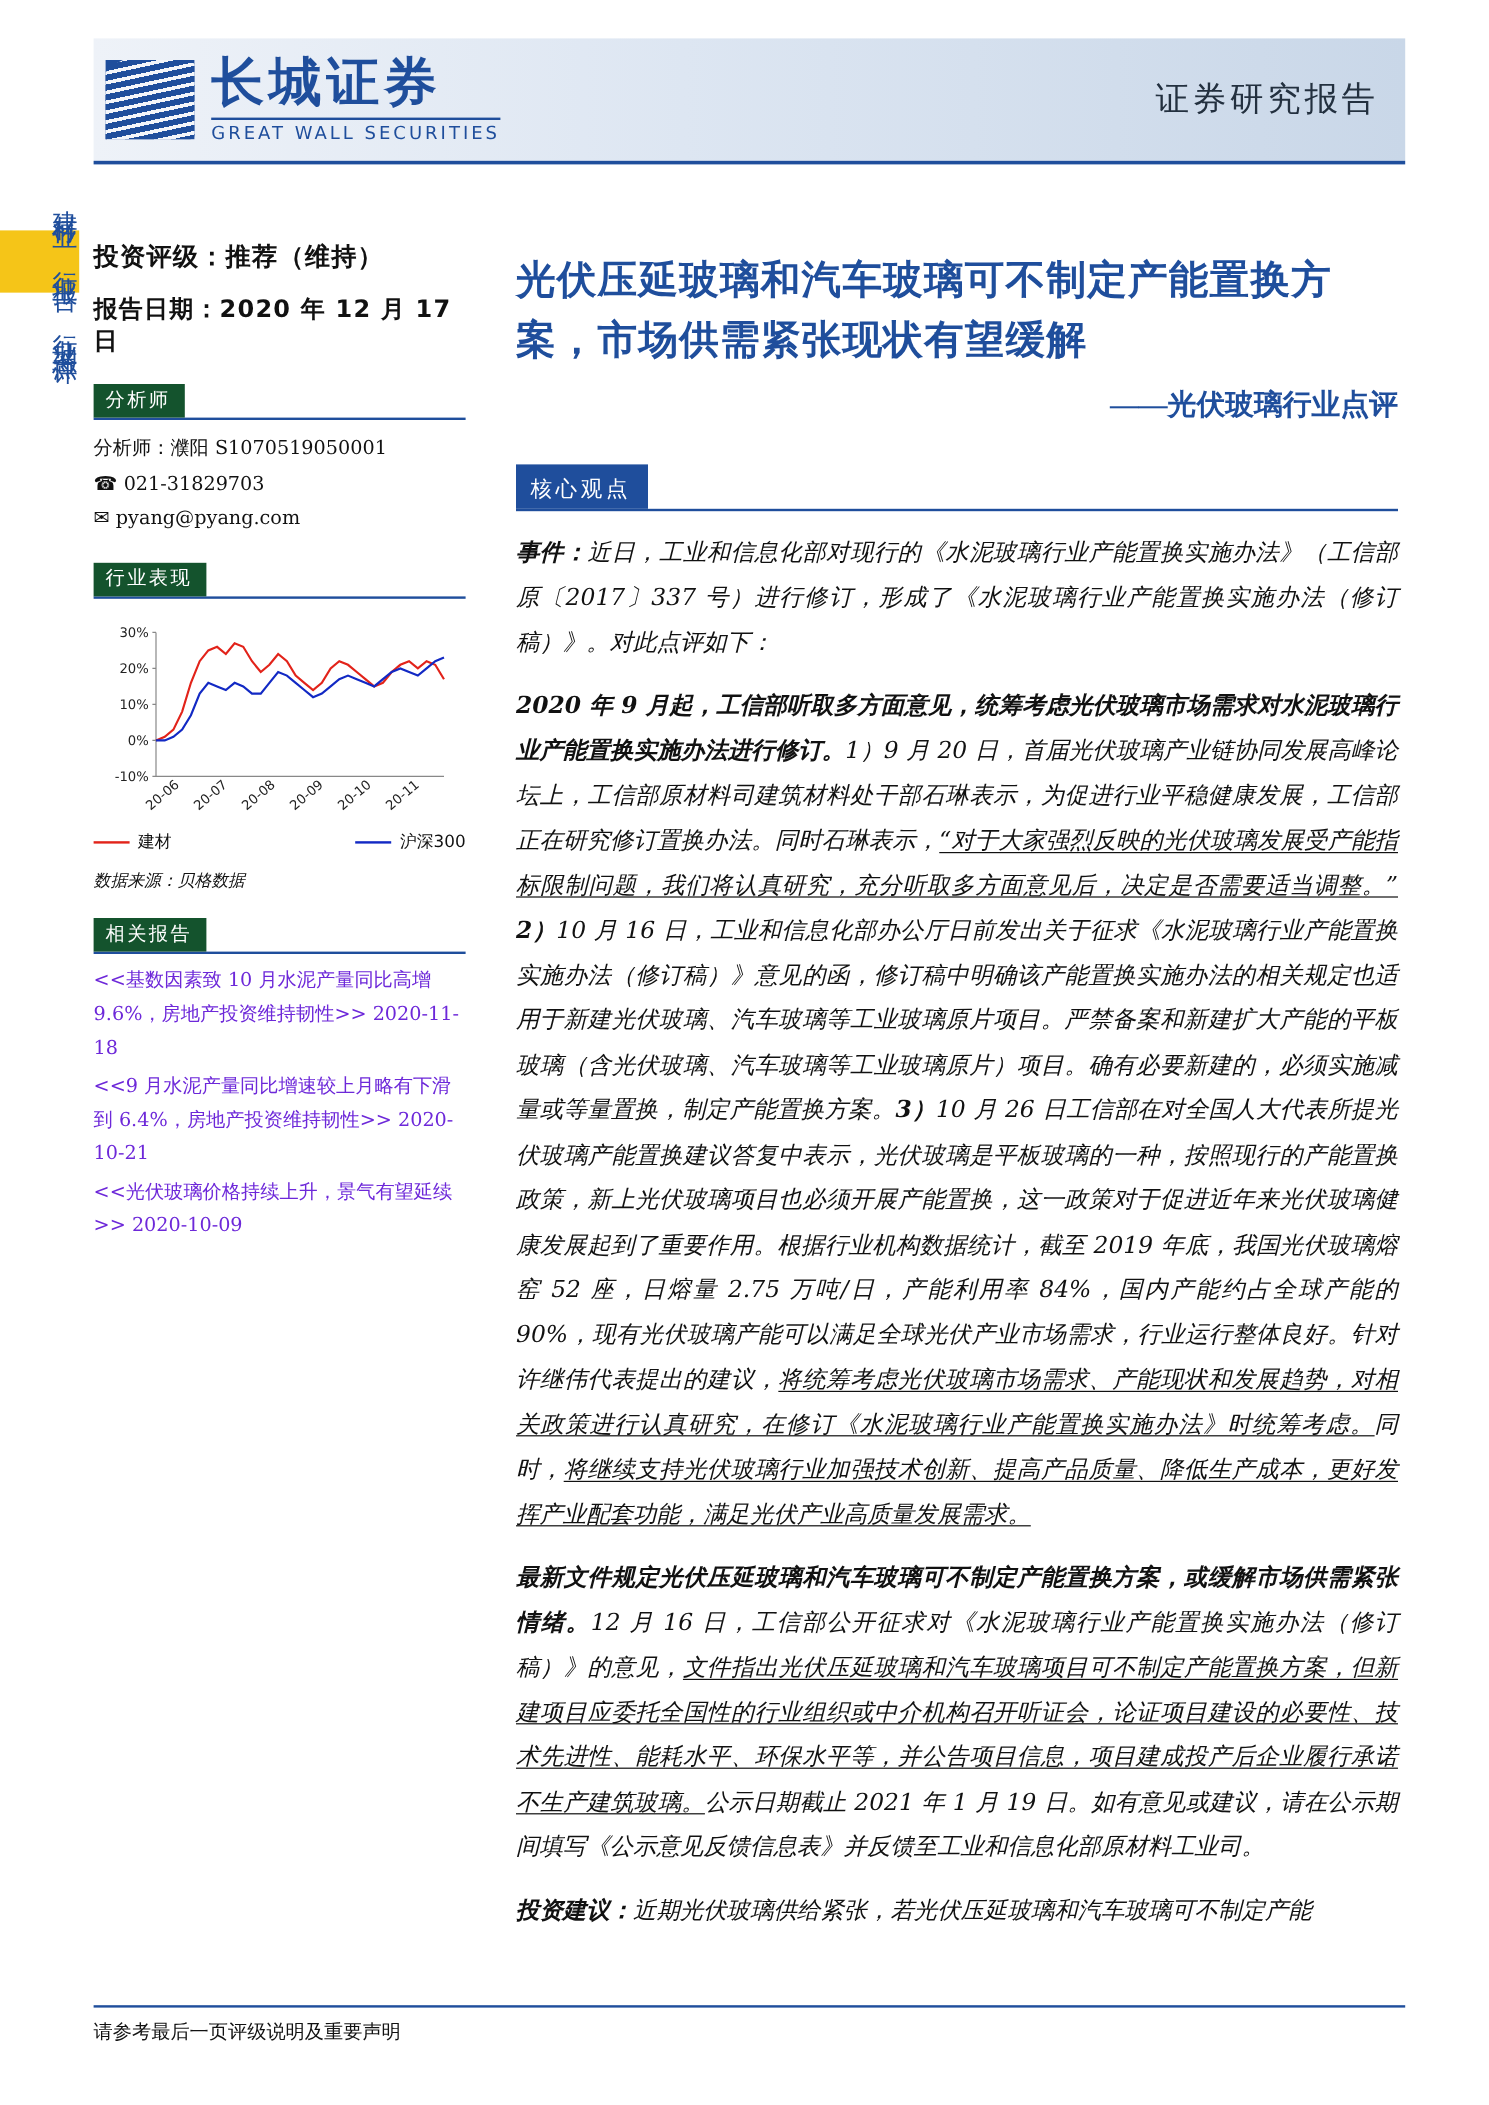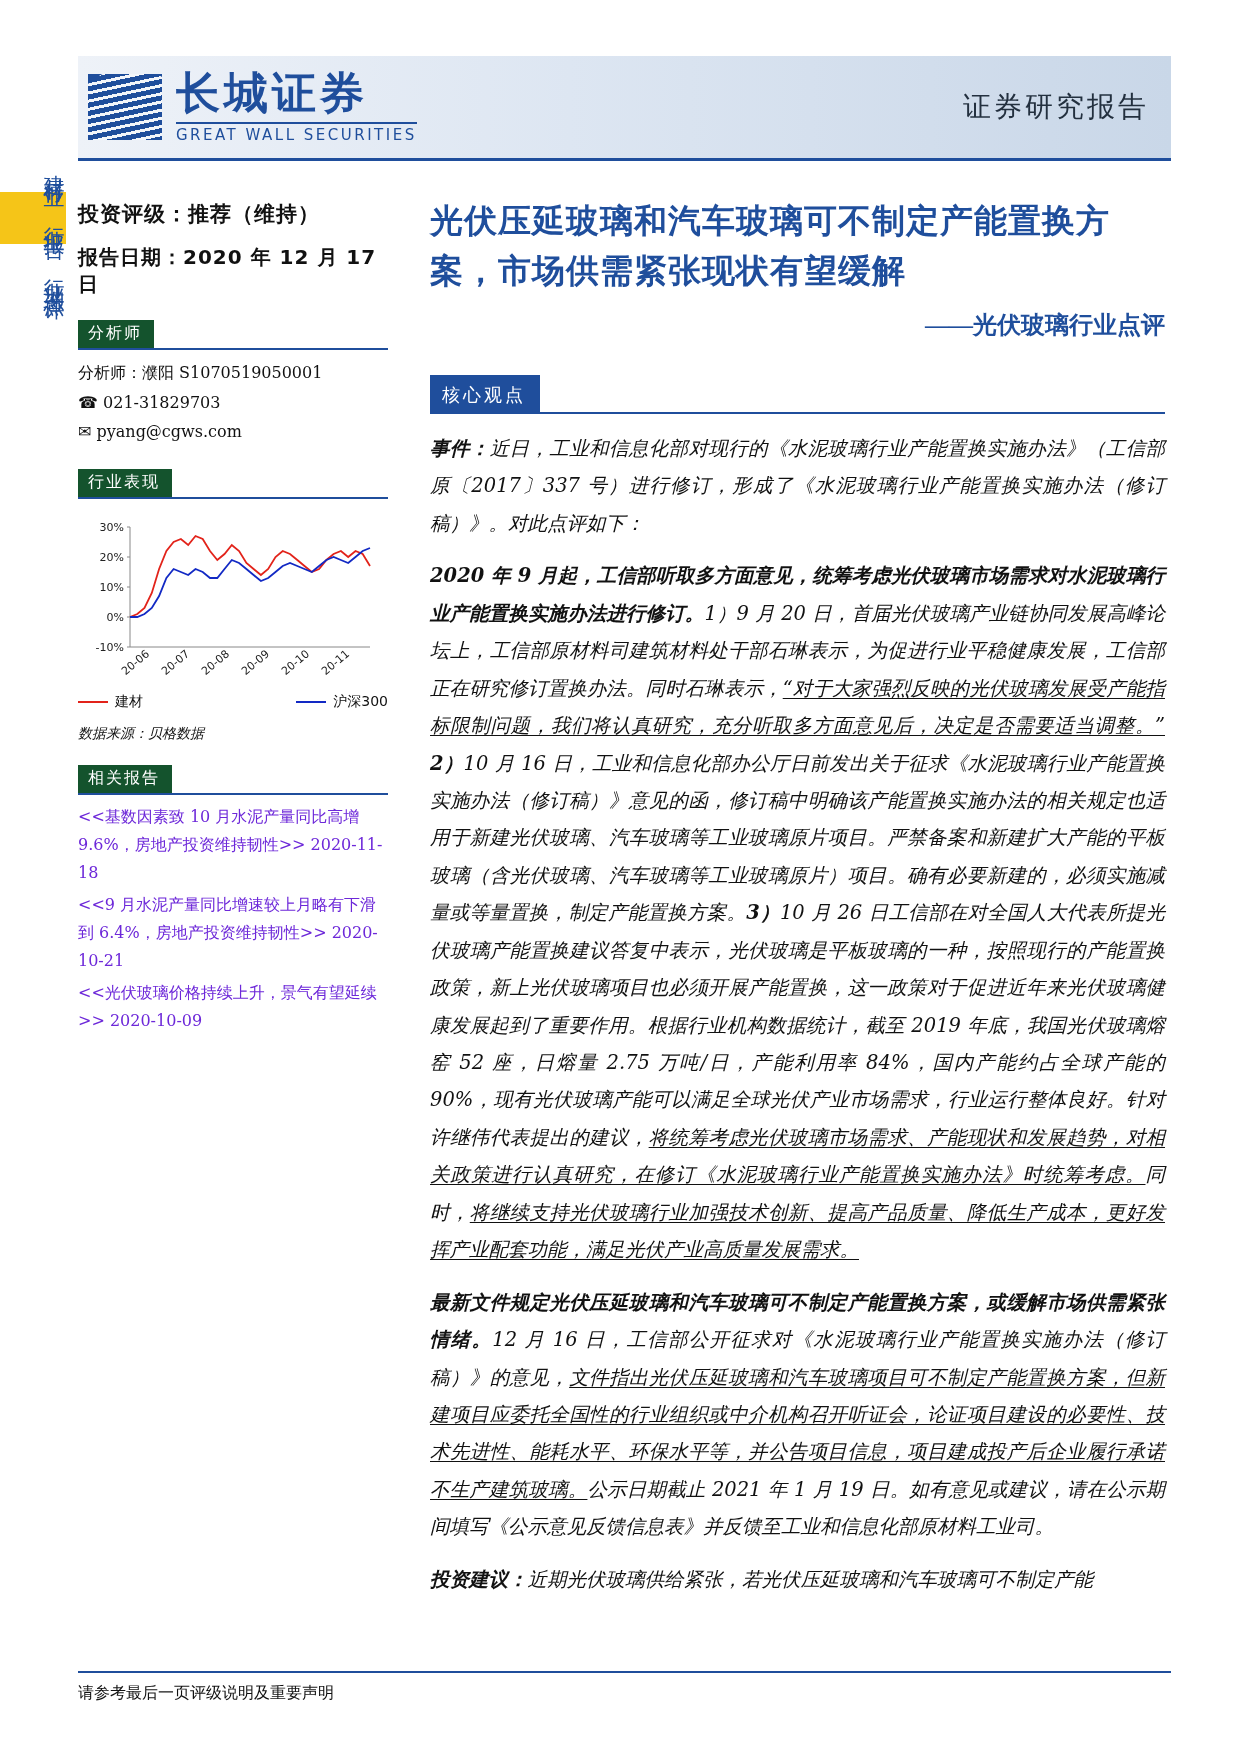--- a/index.html
+++ b/index.html
@@ -22,21 +22,21 @@
     writing-mode: vertical-rl; text-orientation: upright;
     font-family:"DejaVu Sans","Liberation Sans",sans-serif;
     font-size:21px; letter-spacing:4px; color:#1b3f8f;
     padding:18px 0; line-height:1.15;
   }
   .side-tab.yellow { background:#f5c518; color:#1f4e9c; }
   .side-tab.white { background:#ffffff; color:#1f4e9c; }
 
   
   .header {
-    position:absolute; left:78px; top:56px; right:70px; height:105px;
+    position:absolute; left:78px; top:32px; right:70px; height:105px;
     background:linear-gradient(90deg,#eef2f8 0%, #dde6f2 45%, #c9d7e8 100%);
     border-bottom:3px solid #1f4e9c;
     display:flex; align-items:center; justify-content:space-between;
     padding: 0 22px 0 10px;
   }
   .brand { display:flex; align-items:center; gap:14px; }
   .brand-mark {
     width:74px; height:66px; background:#1f4e9c; position:relative; overflow:hidden;
   }
   .brand-mark i {
@@ -95,21 +95,21 @@
   .legend span.k { display:inline-block; width:30px; height:0; border-top:2.5px solid #000; vertical-align:middle; margin-right:7px;}
   .legend .l1 .k { border-color:#e2231a; }
   .legend .l2 .k { border-color:#1229c4; }
   .src { font-size:14px; color:#111; font-style:italic; margin-top:14px;
      font-family:"DejaVu Serif","Liberation Serif",serif;}
 
   .rel-list { font-size:16px; line-height:1.75; color:#6d28d9; padding-top:8px; }
   .rel-list p { margin:0 0 4px 0; }
 
   
-  .right-col { position:absolute; left:430px; top:196px; width:735px; }
+  .right-col { position:absolute; left:430px; top:208px; width:735px; }
   .title {
     font-size:33px; font-weight:bold; color:#1f4e9c; line-height:1.5;
     letter-spacing:1px;
     font-family:"DejaVu Sans","Liberation Sans",sans-serif;
   }
   .subtitle {
     margin-top:14px; text-align:right; font-size:24px; font-weight:bold; color:#1f4e9c;
     font-family:Liberation Serif, serif;
   }
   .core-head {
@@ -164,21 +164,21 @@
     <div class="sec-head">分析师</div>
     <div class="sec-rule"></div>
     <div class="analyst-body">
       <div>分析师：濮阳 S1070519050001</div>
       <div>
         <span>☎</span>
         <span>021-31829703</span>
       </div>
       <div>
         <span>✉</span>
-        <span>pyang@cgws.com</span>
+        <span>pyang@pyang.com</span>
       </div>
     </div>
 
     <div class="sec-head">行业表现</div>
     <div class="sec-rule"></div>
 
     <div class="chart-wrap">
       <div class="chart">
         <svg width="300" height="180" viewBox="0 0 300 180">
 

